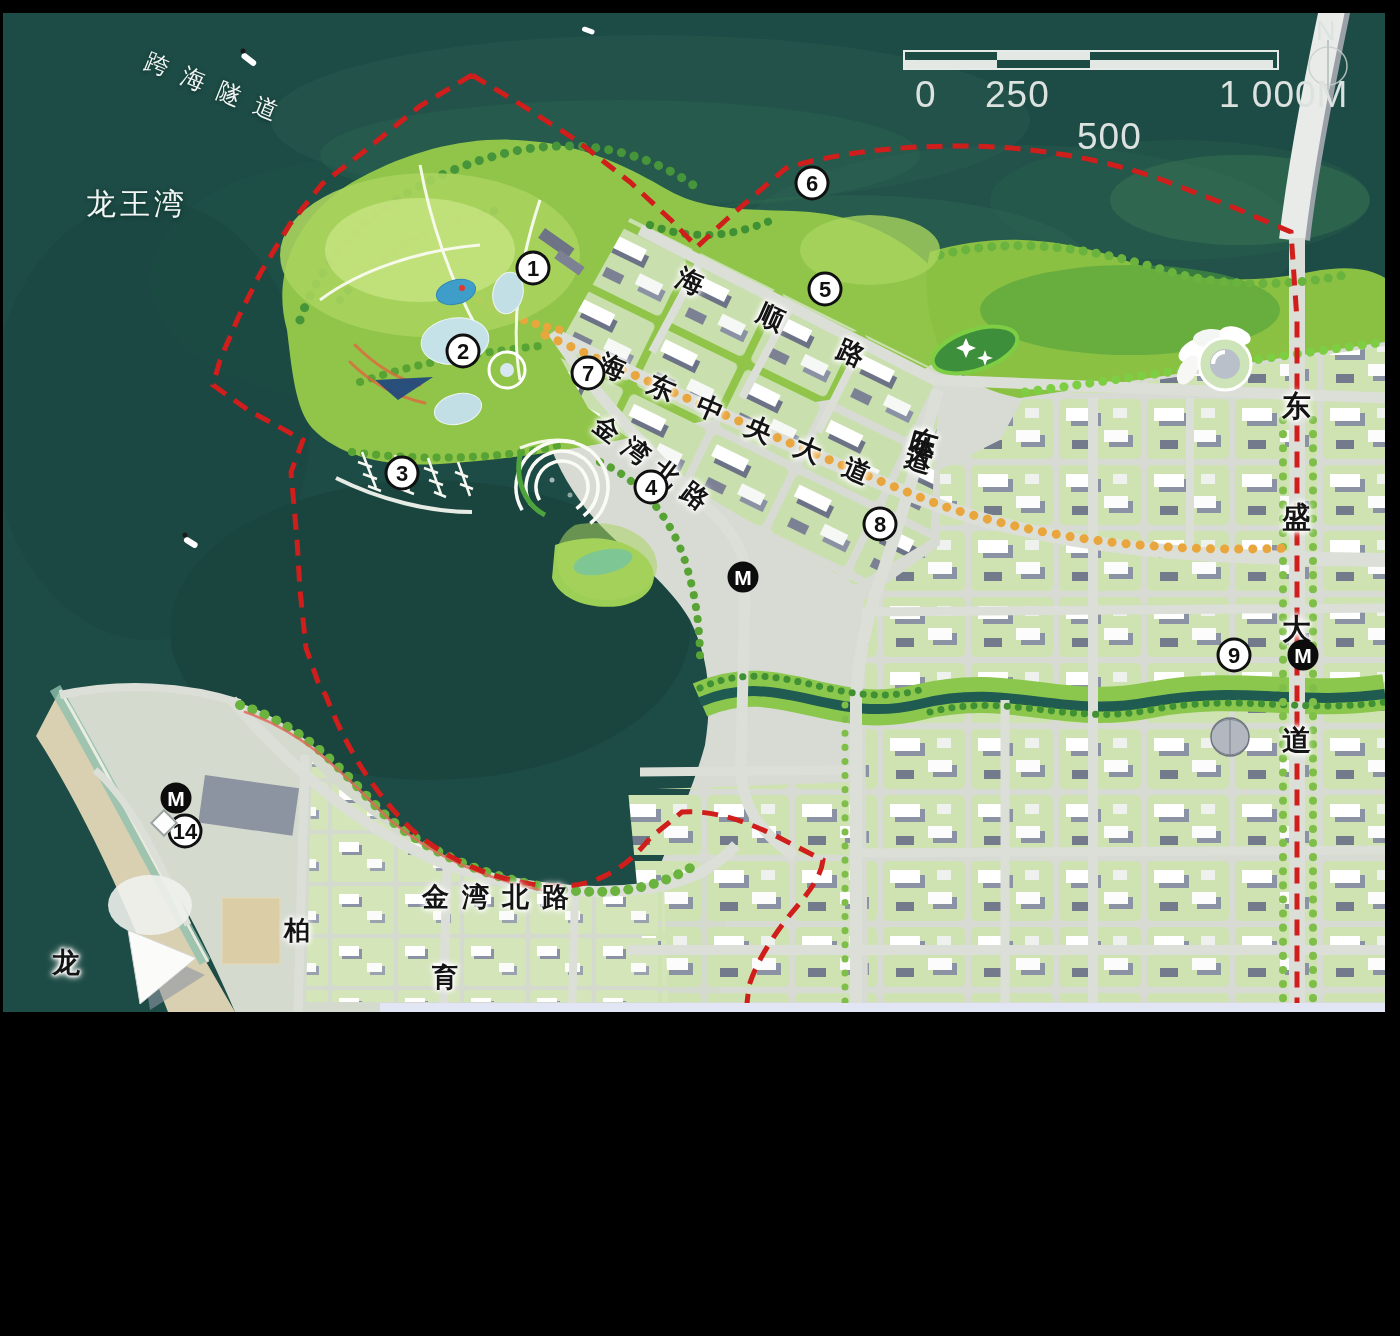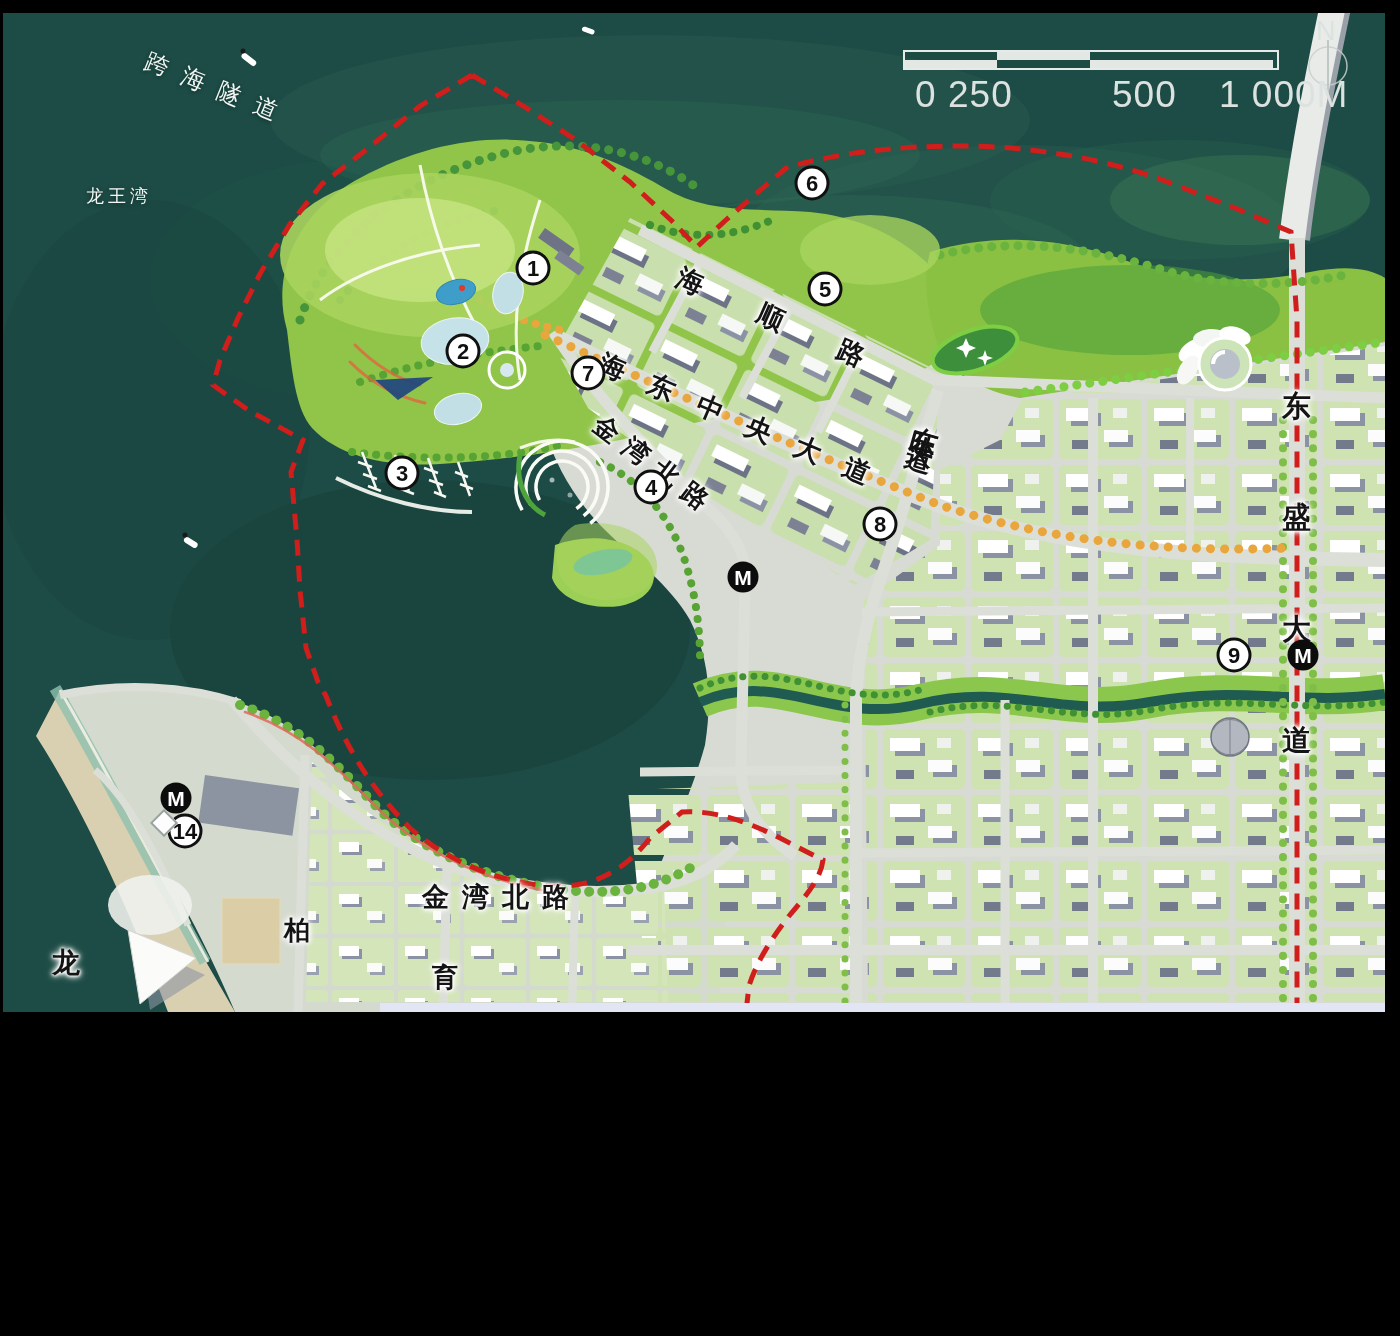--- a/index.html
+++ b/index.html
@@ -258,21 +258,21 @@
   <g opacity=".85">
     <circle cx="1328" cy="66" r="19" fill="none" stroke="#c8d0cd" stroke-width="1.5"></circle>
     <line x1="1328" y1="40" x2="1328" y2="96" stroke="#b9c2bf" stroke-width="2"></line>
   </g>
 
   <rect x="380" y="1003" width="1005" height="9" fill="#e2e5f3"></rect>
 </svg>
 </div>
 
 <div class="lbl lbl-water" style="left:146px;top:44px;font-size:24px;letter-spacing:15px;transform:rotate(22deg);transform-origin:left center;">跨海隧道</div>
-<div class="lbl lbl-water" style="left:86px;top:184px;font-size:18px;letter-spacing:4px;">龙王湾</div>
+<div class="lbl lbl-water" style="left:86px;top:184px;font-size:30px;letter-spacing:4px;">龙王湾</div>
 
 <div class="lbl lbl-road" style="left:678px;top:258px;font-size:27px;letter-spacing:61px;transform:rotate(24deg);transform-origin:left center;">海顺路</div>
 <div class="lbl lbl-road" style="left:600px;top:344px;font-size:27px;letter-spacing:26px;transform:rotate(23deg);transform-origin:left center;">海东中央大道</div>
 <div class="lbl lbl-road" style="left:596px;top:404px;font-size:26px;letter-spacing:11px;transform:rotate(37deg);transform-origin:left center;">金湾北路</div>
 <div class="lbl lbl-road vert" style="left:934px;top:406px;font-size:27px;letter-spacing:7px;transform:translateX(-50%) rotate(16deg);transform-origin:top center;">东旺大道</div>
 <div class="lbl lbl-road vert" style="left:1297px;top:366px;font-size:29px;letter-spacing:112px;transform:translateX(-50%);">东盛大道</div>
 <div class="lbl lbl-road" style="left:422px;top:879px;font-size:27px;letter-spacing:13px;">金湾北路</div>
 <div class="lbl lbl-road" style="left:284px;top:913px;font-size:26px;">柏</div>
 <div class="lbl lbl-road" style="left:432px;top:960px;font-size:26px;">育</div>
 <div class="lbl lbl-road" style="left:52px;top:944px;font-size:28px;">龙</div>
@@ -299,17 +299,17 @@
     <div class="seg seg-light" style="width:93px"></div>
     <div class="seg seg-dark" style="width:183px"></div>
   </div>
   <div class="row">
     <div class="seg seg-light" style="width:92px"></div>
     <div class="seg seg-dark" style="width:93px"></div>
     <div class="seg seg-light" style="width:183px"></div>
   </div>
 </div>
 <div class="tick" style="left:915px;">0</div>
-<div class="tick" style="left:948px;">250</div>
-<div class="tick" style="left:1112px;">500</div>
+<div class="tick" style="left:985px;">250</div>
+<div class="tick" style="left:1077px;margin-top:42px;">500</div>
 <div class="tick" style="left:1219px;">1 000M</div>
 
 <div id="north-n">N</div>
 
 </body></html>

